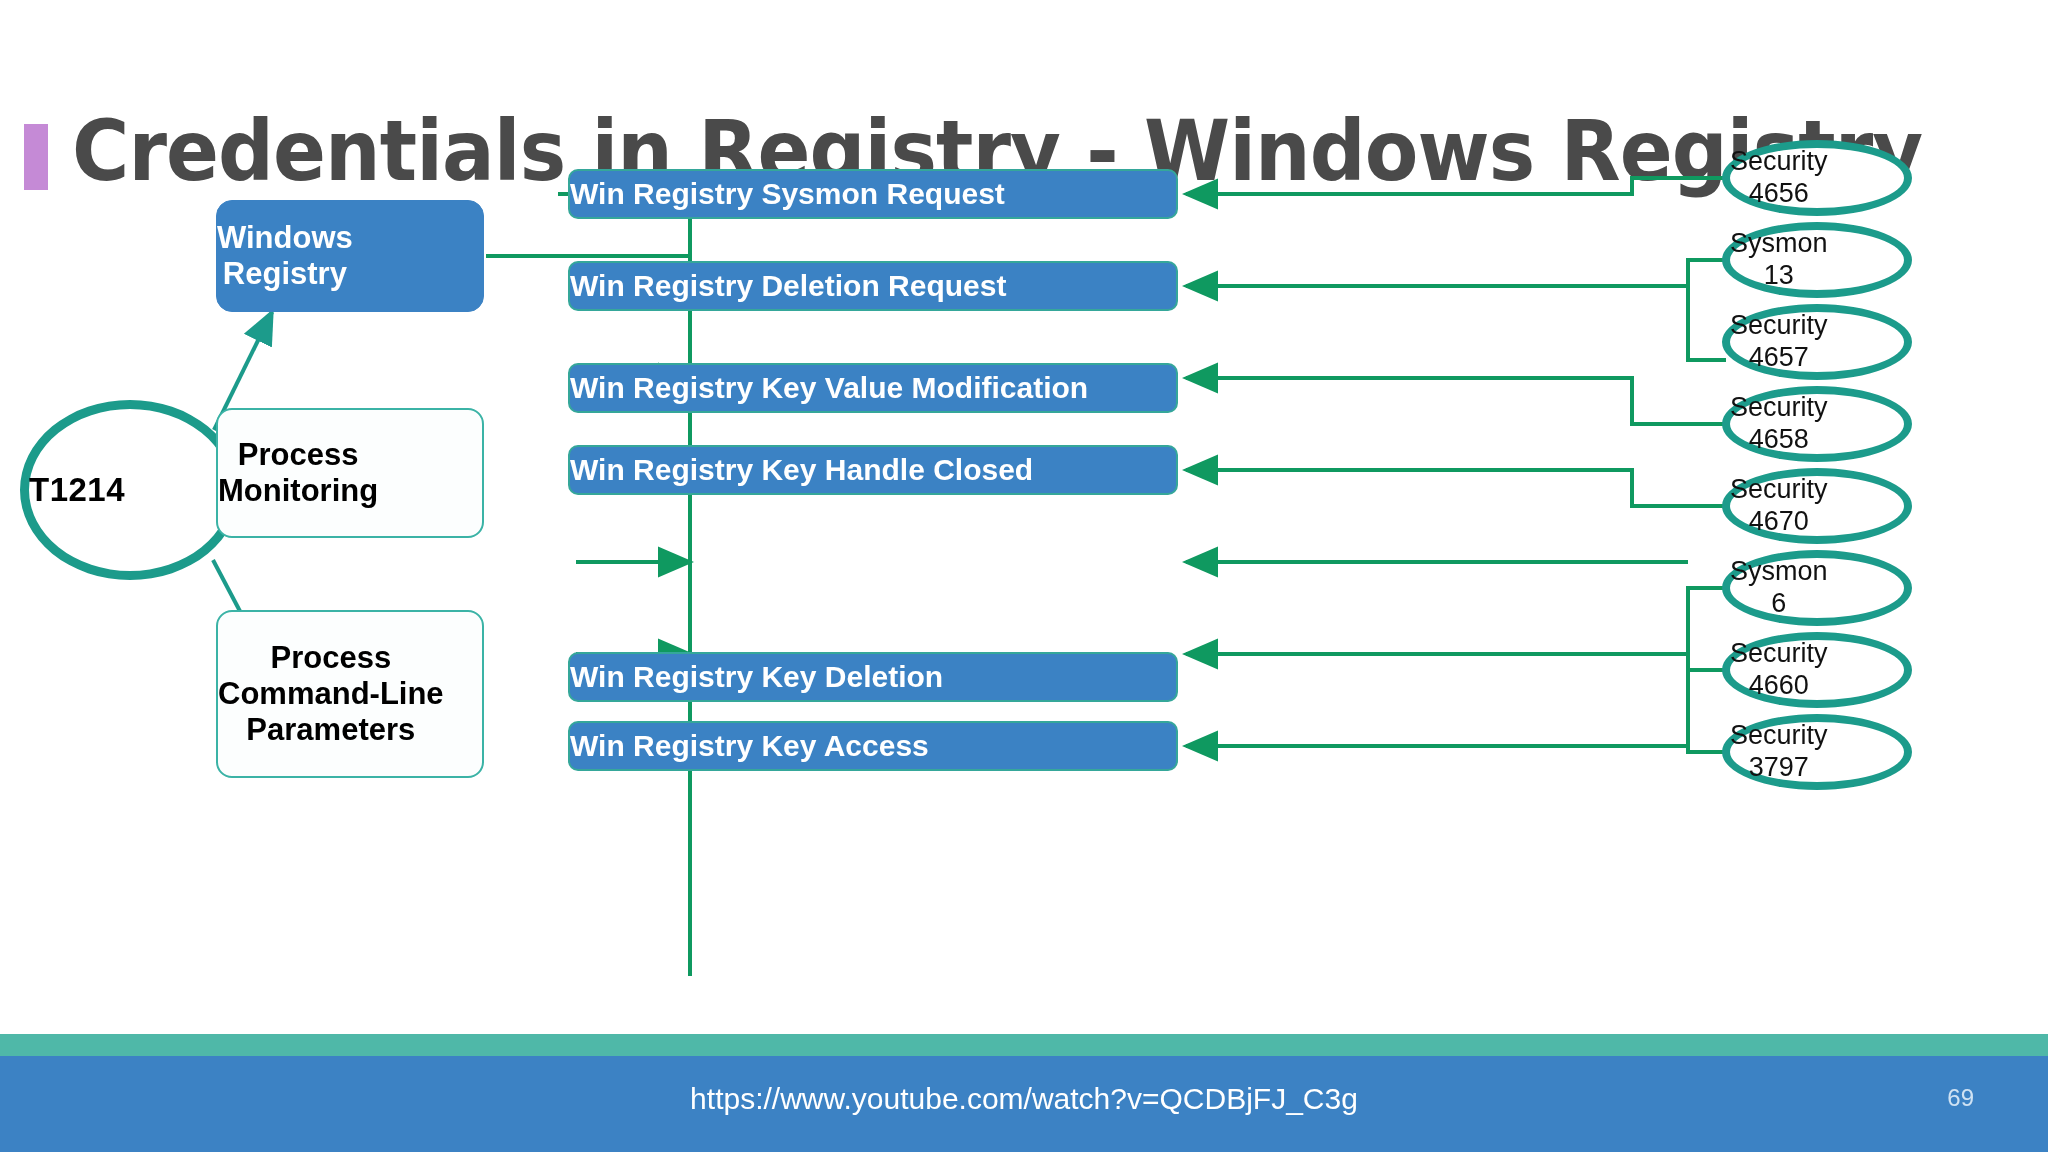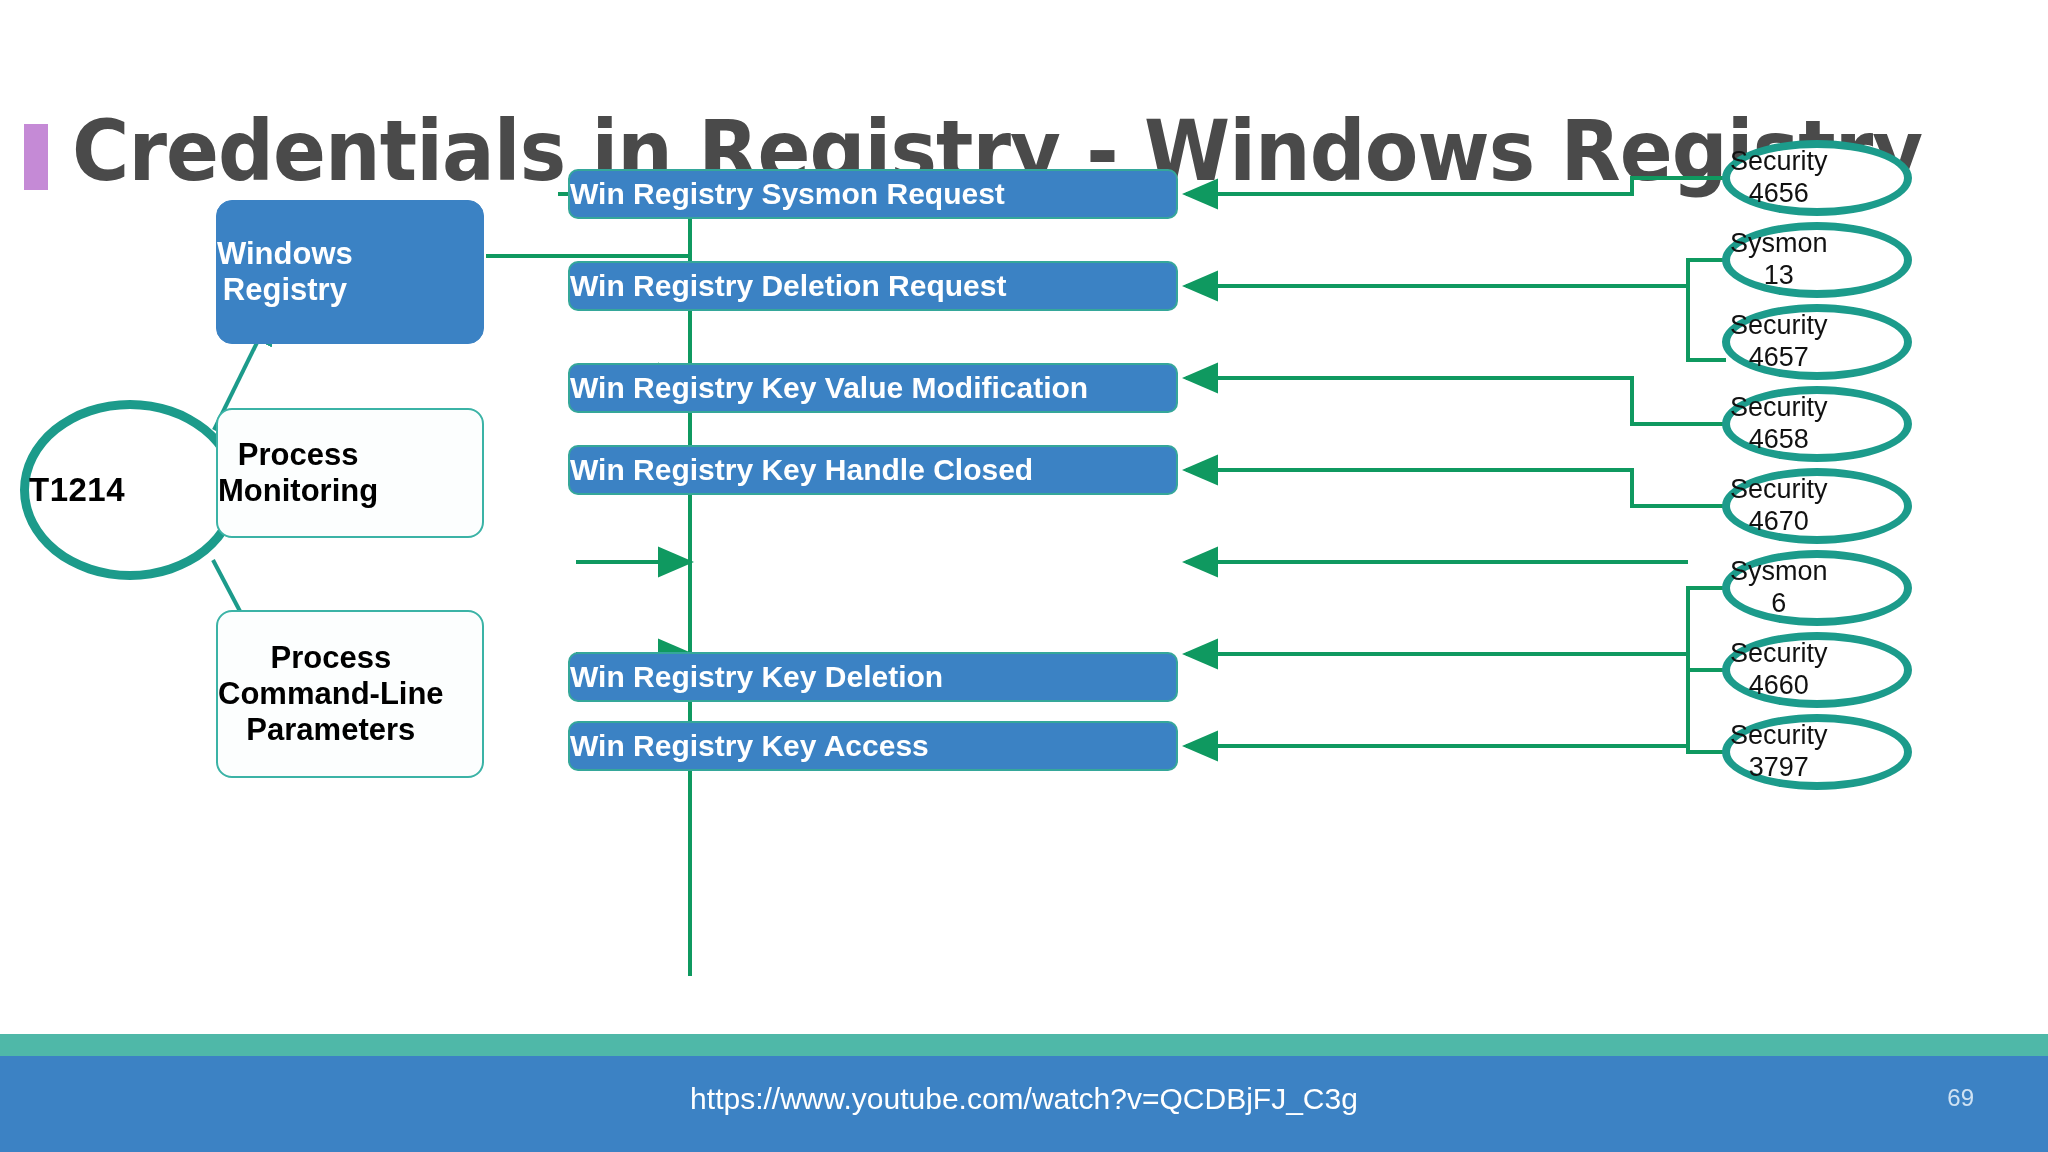--- a/index.html
+++ b/index.html
@@ -24,21 +24,21 @@
   .node{position:absolute;box-sizing:border-box;display:flex;
         align-items:center;justify-content:flex-start;text-align:center;}
 
   #t1214-circle{left:20px;top:240px;width:220px;height:180px;
       border:9px solid #1c9b8b;border-radius:50%;background:#fff;
       font-size:33px;font-weight:bold;color:#000000;letter-spacing:.5px;}
 
   .left-box{width:268px;height:110px;border-radius:16px;
       font-size:31px;font-weight:bold;line-height:1.16;}
   #box-winreg{left:216px;top:40px;background:#3b82c4;color:#fff;
-      border:1px solid #3b82c4;height:144px;}
+      border:1px solid #3b82c4;height:112px;}
   #box-procmon{left:216px;top:248px;background:#fcfefe;color:#000;
       border:2px solid #3bb3a6;height:130px;}
   #box-procCmd{left:216px;top:450px;background:#fcfefe;color:#000;
       border:2px solid #3bb3a6;height:168px;}
 
   .evt-box{left:568px;width:610px;height:50px;border-radius:10px;
       background:#3b82c4;border:2px solid #35a79a;color:#fff;
       font-size:30px;font-weight:bold;white-space:nowrap;
       transform-origin:center center;}
 

